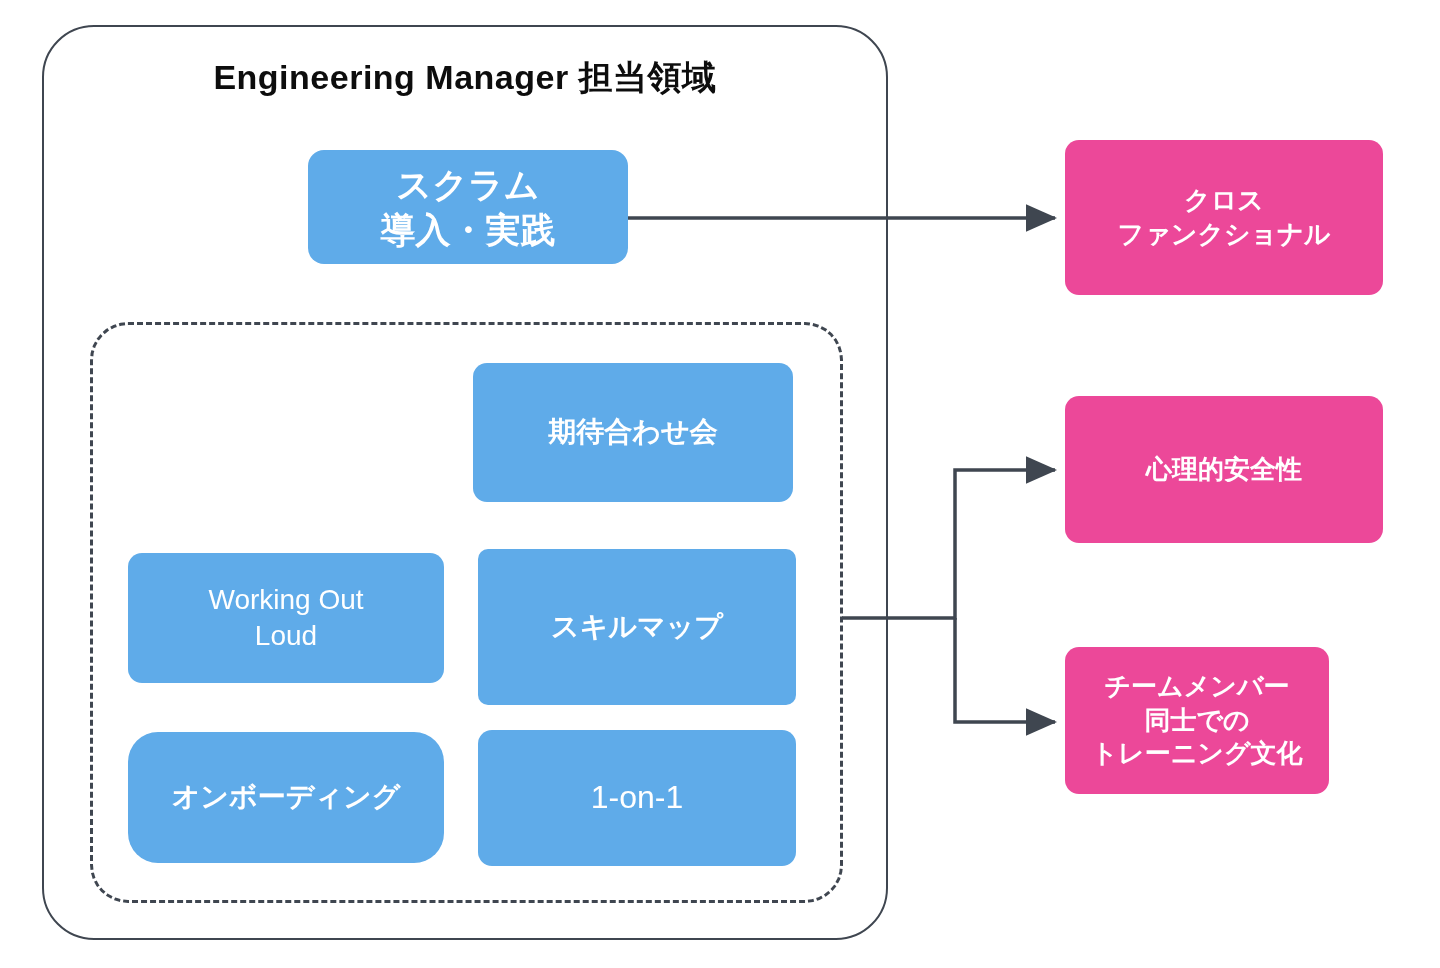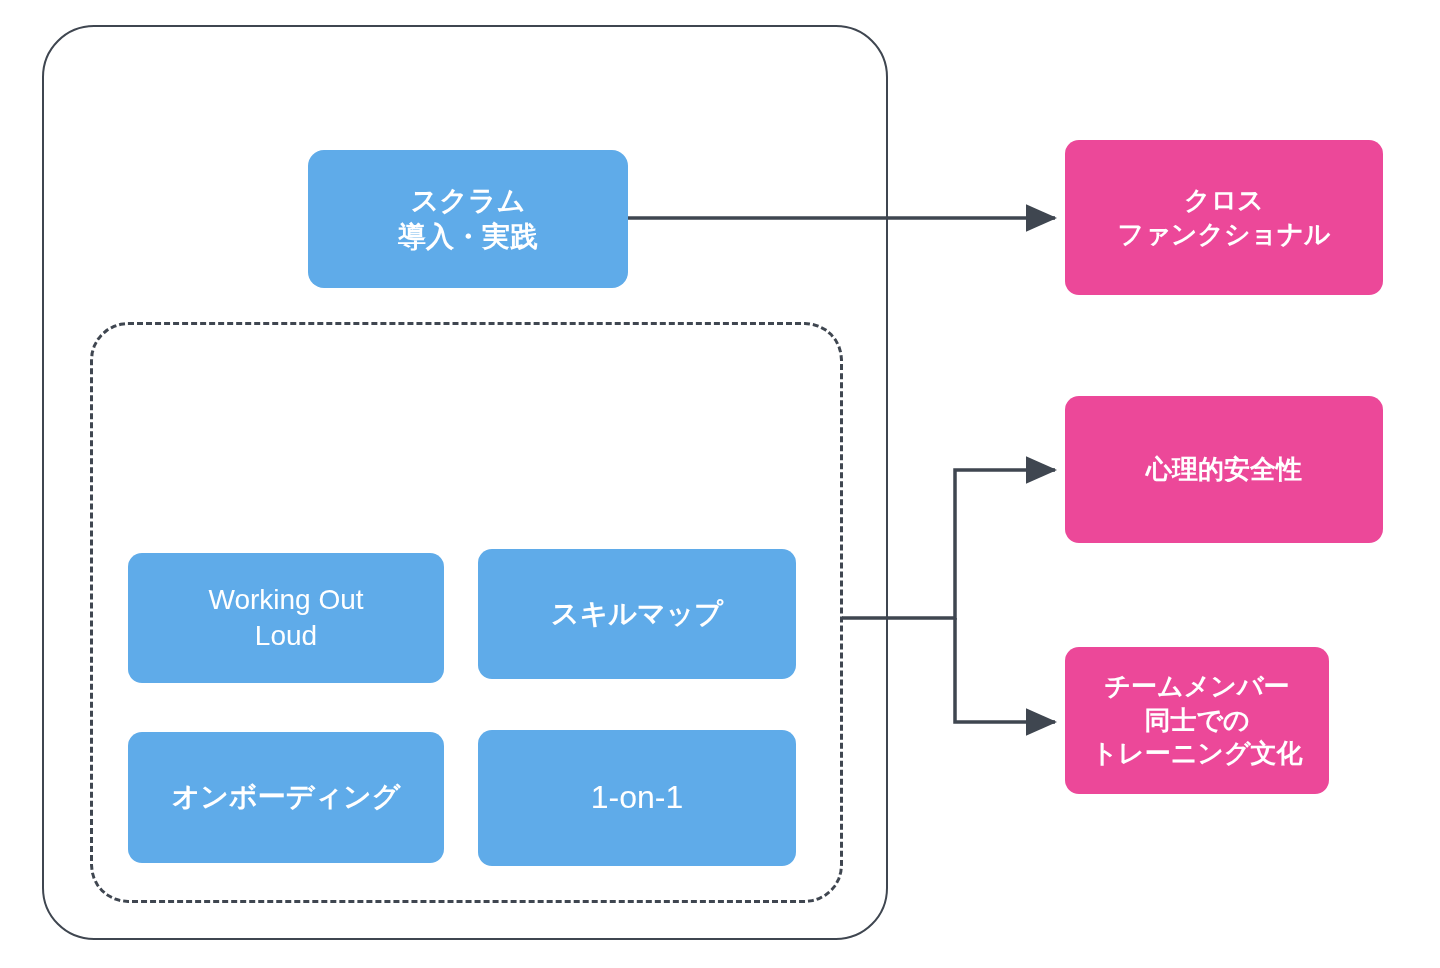--- a/index.html
+++ b/index.html
@@ -56,45 +56,46 @@
     font-weight:bold;
     line-height:1.3;
     white-space:pre-line;
     border-radius:14px;
   }
   .node.blue{background:#5FABE9;}
   .node.green{background:#ec4899;}
   .node.latin{font-weight:normal;}
 
   
-  #node-scrum   {left:308px;top:150px;width:320px;height:138px;font-size:28px;border-radius:16px;}
+  #node-scrum   {left:308px;top:150px;width:320px;height:114px;font-size:35px;border-radius:16px;}
 
   #node-pair    {left:120px;top:361px;width:320px;height:131px;font-size:28px;}
   #node-expect  {left:473px;top:363px;width:320px;height:139px;font-size:28px;}
   #node-wol     {left:128px;top:553px;width:316px;height:130px;font-size:28px;}
-  #node-skill   {left:478px;top:549px;width:318px;height:130px;font-size:28px;}
-  #node-onboard {left:128px;top:732px;width:316px;height:131px;font-size:28px;}
+  #node-skill   {left:478px;top:549px;width:318px;height:156px;font-size:28px;border-radius:10px;}
+  #node-onboard {left:128px;top:732px;width:316px;height:131px;font-size:28px;border-radius:30px;}
   #node-oneonone{left:478px;top:730px;width:318px;height:136px;font-size:32px;}
 
   #node-cross   {left:1065px;top:140px;width:318px;height:155px;font-size:26px;}
   #node-psafety {left:1065px;top:396px;width:318px;height:147px;font-size:26px;}
   #node-training{left:1065px;top:647px;width:264px;height:147px;font-size:26px;}
 
   
   #connectors{
     position:absolute;left:0;top:0;width:1440px;height:968px;
     pointer-events:none;
   }
 </style>
 </head>
 <body>
 
 <div id="stage">
 
   <div class="outer-card"></div>
+  <div class="card-title">Engineering Manager 担当領域</div>
 
   <div class="dashed-group"></div>
 
   <svg id="connectors" viewBox="0 0 1440 968">
     <defs>
       <marker id="arrowhead" markerWidth="9" markerHeight="8" refX="8.4" refY="4" orient="auto" markerUnits="strokeWidth">
         <path d="M0,0 L9,4 L0,8 z" fill="#3f4650"></path>
       </marker>
     </defs>
 
@@ -102,20 +103,21 @@
 
     <path d="M842,618 L955,618 L955,470 L1055,470" fill="none" stroke="#3f4650" stroke-width="3.5" stroke-linejoin="miter" marker-end="url(#arrowhead)"></path>
 
     <path d="M955,618 L955,722 L1055,722" fill="none" stroke="#3f4650" stroke-width="3.5" stroke-linejoin="miter" marker-end="url(#arrowhead)"></path>
   </svg>
 
   <div class="node blue" id="node-scrum">スクラム
 導入・実践</div>
 
 
+  <div class="node blue" id="node-expect">期待合わせ会</div>
 
   <div class="node blue latin" id="node-wol">Working Out
 Loud</div>
 
   <div class="node blue" id="node-skill">スキルマップ</div>
 
   <div class="node blue" id="node-onboard">オンボーディング</div>
 
   <div class="node blue latin" id="node-oneonone">1-on-1</div>
 

